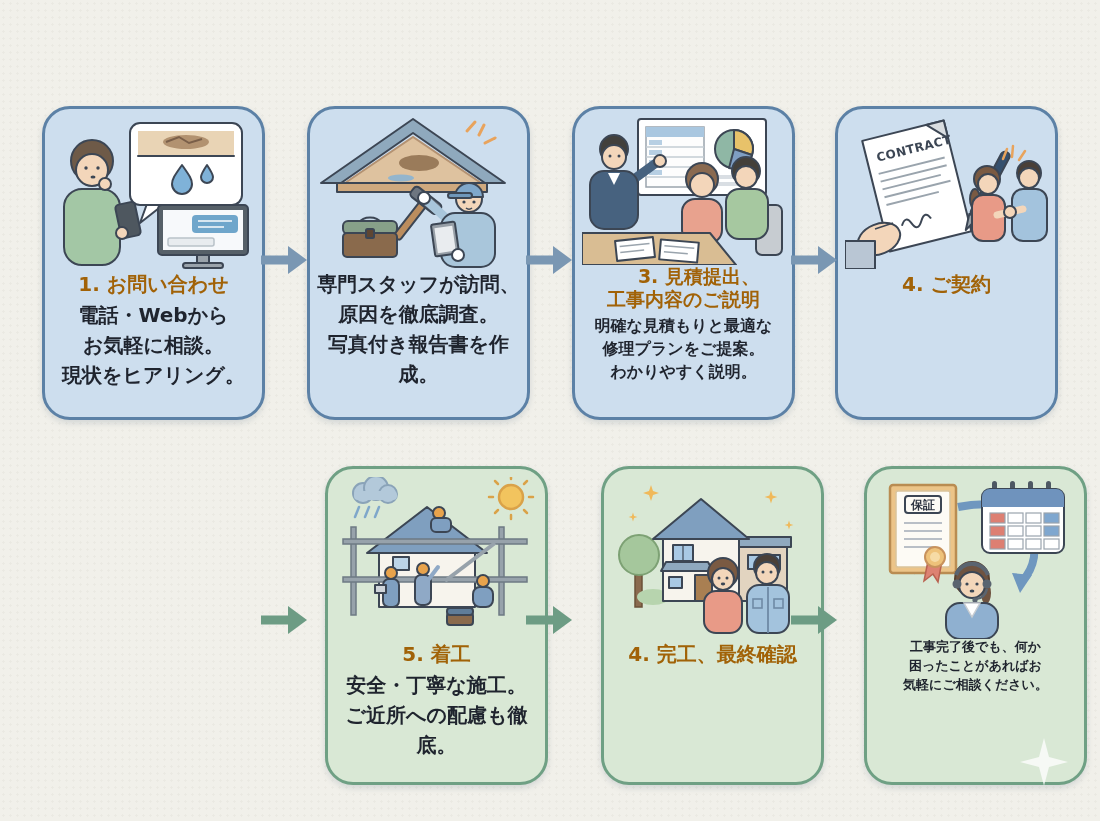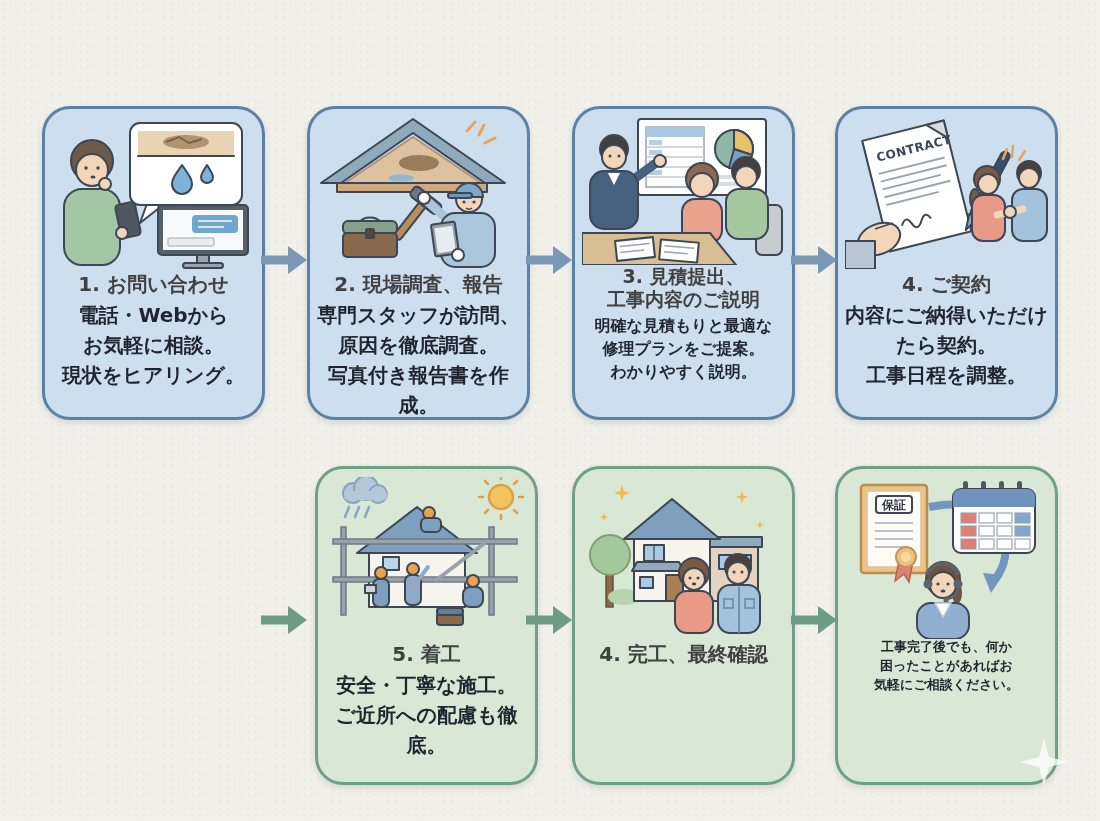--- a/index.html
+++ b/index.html
@@ -11,33 +11,33 @@
     font-family:"DejaVu Sans","Liberation Sans",sans-serif;
   }
   .card{
     position:absolute;width:223px;box-sizing:border-box;
     border:3.5px solid;border-radius:28px;
     display:flex;flex-direction:column;align-items:center;
     padding:8px 6px 10px;
     box-shadow:0 3px 6px rgba(80,100,120,.18);
   }
   .card.blue{background:#cddeee;border-color:#5c81a6;}
-  .card.green{background:#d9e8d5;border-color:#6fa084;}
+  .card.green{background:#d9e8d5;border-color:#6fa084;margin-left:29px;}
   .row1{top:106px;height:314px;}
   .row2{top:466px;height:319px;}
   .illus{flex:0 0 auto;display:block;}
   .title{
-    font-weight:700;font-size:20px;color:#404040;text-align:center;
+    font-weight:700;font-size:20px;color:#a16207;text-align:center;
     line-height:1.22;white-space:pre-line;margin:3px 0 4px;
   }
   .desc{
     font-weight:700;font-size:20px;color:#1f242e;text-align:center;
     line-height:1.5;white-space:pre-line;
   }
-  .c3 .title{font-size:19px;margin-top:0;}
+  .c3 .title{font-size:19px;margin-top:0;text-align:right;}
   .c3 .desc{font-size:16px;line-height:1.42;}
   .c7 .desc{font-size:13px;line-height:1.45;font-family:Liberation Mono, monospace;}
   .arrow{position:absolute;width:46px;height:34px;}
   .arrow.blue *{fill:#7a97b3;}
   .arrow.green *{fill:#6d9c84;}
   .corner-sparkle{position:absolute;left:1018px;top:736px;width:52px;height:52px;}
   svg .ln{stroke:#3c4654;stroke-width:2;stroke-linejoin:round;stroke-linecap:round;}
   svg text{font-family:"DejaVu Sans","Liberation Sans",sans-serif;}
 </style>
 </head>
@@ -119,21 +119,20 @@
         <circle cx="147" cy="85" r="1.6" fill="#3c4654"></circle>
         <circle cx="157" cy="85" r="1.6" fill="#3c4654"></circle>
         <path d="M149,91 q3,2.5 6,0" fill="none" stroke="#3c4654" stroke-width="1.6"></path>
         <g transform="rotate(-8 128 122)">
           <rect x="116" y="106" width="24" height="32" rx="2" fill="#979fa7" class="ln"></rect>
           <rect x="119" y="110" width="18" height="25" fill="#e9ecef"></rect>
         </g>
         <circle cx="141" cy="138" r="6" fill="#ffffff" class="ln"></circle>
       </g>
     </svg>
-    <div class="title">2. 現場調査、報告</div>
     <div class="desc">専門スタッフが訪問、
 原因を徹底調査。
 写真付き報告書を作成。</div>
   </div>
 
   <div class="card blue row1 c3" style="left:572px">
     <svg class="illus" width="204" height="148" viewBox="0 0 204 148">
       <g>
         <rect x="56" y="2" width="128" height="76" rx="3" fill="#ffffff" class="ln" stroke-width="2.5"></rect>
         <rect x="64" y="10" width="58" height="60" fill="#fdfdfd" stroke="#9aa4ad" stroke-width="1.5"></rect>
@@ -225,26 +224,23 @@
         <circle cx="143" cy="67" r="10" fill="#f3d6ba" class="ln"></circle>
         <rect x="127" y="78" width="33" height="46" rx="11" fill="#e89a87" class="ln"></rect>
         <circle cx="184" cy="56" r="12" fill="#4a4038" class="ln"></circle>
         <circle cx="184" cy="61" r="10" fill="#f3d6ba" class="ln"></circle>
         <rect x="167" y="72" width="35" height="52" rx="11" fill="#a3c3dd" class="ln"></rect>
         <line x1="152" y1="98" x2="178" y2="92" stroke="#f3d6ba" stroke-width="7" stroke-linecap="round"></line>
         <circle cx="165" cy="95" r="6" fill="#f3d6ba" class="ln"></circle>
       </g>
     </svg>
     <div class="title">4. ご契約</div>
-    <div class="desc">内容にご納得いただけ
-たら契約。
-工事日程を調整。</div>
-  </div>
-
-  <div class="card green row2 c5" style="left:315px">
+  </div>
+
+  <div class="card green row2 c5" style="left:296px">
     <svg class="illus" width="204" height="162" viewBox="0 0 204 162">
       <g>
         <circle cx="28" cy="16" r="10" fill="#b3c9da" stroke="#8aa3b8" stroke-width="2"></circle>
         <circle cx="41" cy="11" r="12" fill="#b3c9da" stroke="#8aa3b8" stroke-width="2"></circle>
         <circle cx="53" cy="17" r="9" fill="#b3c9da" stroke="#8aa3b8" stroke-width="2"></circle>
         <rect x="19" y="14" width="43" height="9" rx="4" fill="#b3c9da"></rect>
         <g stroke="#7fa7ca" stroke-width="2.5" stroke-linecap="round">
           <line x1="24" y1="30" x2="20" y2="40"></line>
             <line x1="34" y1="30" x2="30" y2="40"></line>
             <line x1="44" y1="30" x2="40" y2="40"></line>

